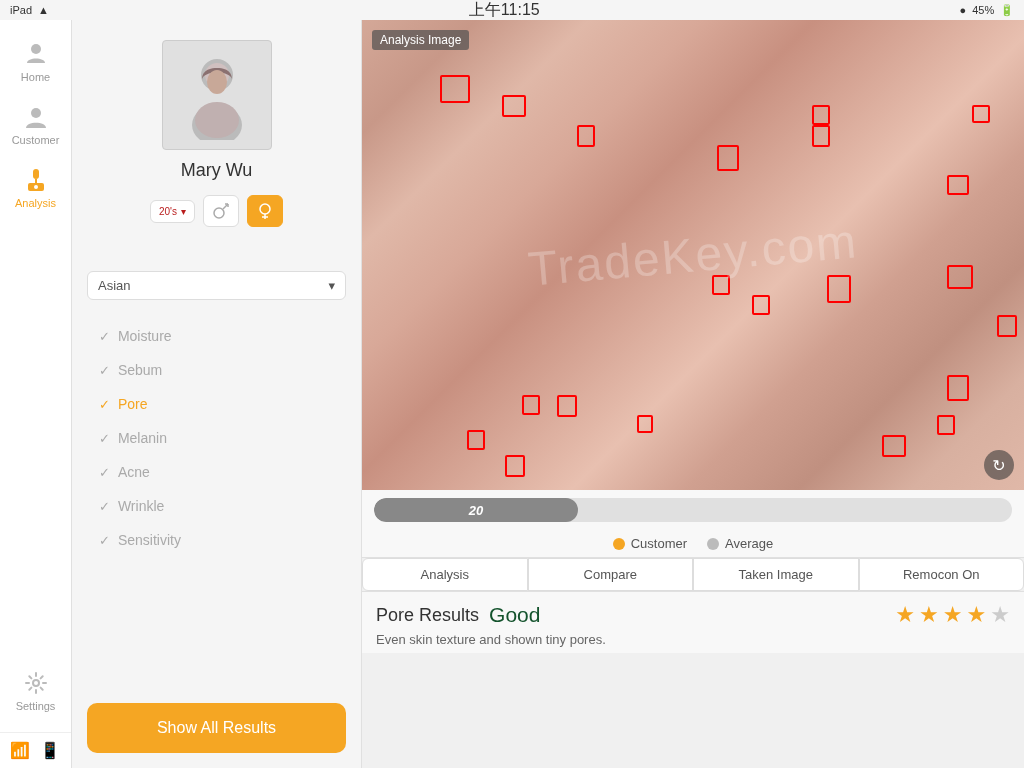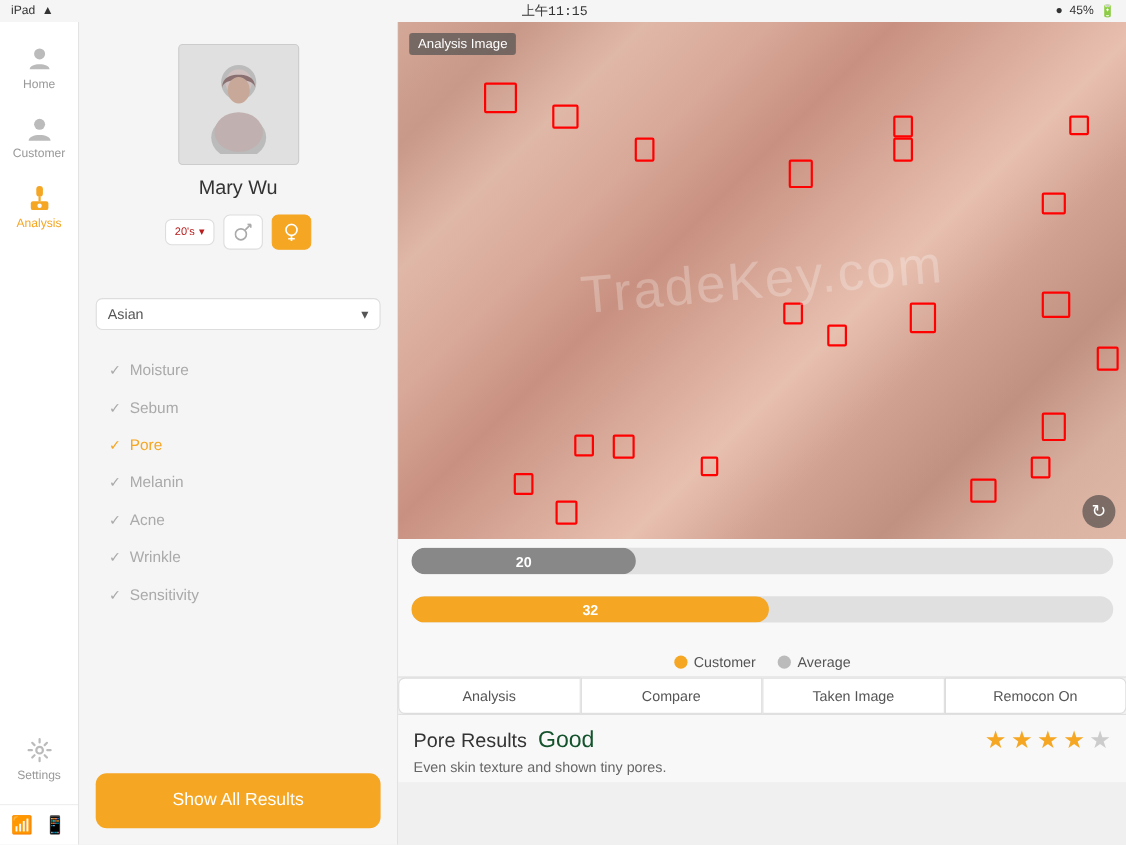--- a/index.html
+++ b/index.html
@@ -20,21 +20,21 @@
       background: #f5f5f5;
       display: flex;
       align-items: center;
       justify-content: space-between;
       padding: 0 10px;
       font-size: 11px;
       color: #333;
       z-index: 100;
     }
     .status-left { display: flex; gap: 6px; align-items: center; }
-    .status-center { font-size: 12px; font-weight: 500; font-family: Liberation Mono, monospace; }
+    .status-center { font-size: 16px; font-weight: 500; }
     .status-right { display: flex; gap: 6px; align-items: center; font-size: 11px; }
 
     
     .app-container {
       position: absolute;
       top: 20px; left: 0; right: 0; bottom: 0;
       display: flex;
     }
 
     
@@ -263,21 +263,22 @@
     }
 
     
     .progress-section {
       padding: 8px 12px 4px;
       background: #f8f8f8;
     }
     .progress-row {
       display: flex;
       align-items: flex-end;
-      margin-bottom: 20px;
+      margin-bottom: 6px;
+      font-style: italic;
     }
     .progress-track {
       flex: 1;
       height: 24px;
       background: #e0e0e0;
       border-radius: 12px;
       overflow: hidden;
       position: relative;
     }
     .progress-fill-gray {
@@ -560,27 +561,20 @@
     </div>
 
     <div class="progress-section">
       <div class="progress-row">
         <div class="progress-track">
           <div class="progress-fill-gray" style="width:32%">
             <span>20</span>
           </div>
         </div>
       </div>
-      <div class="progress-row">
-        <div class="progress-track">
-          <div class="progress-fill-orange" style="width:51%">
-            <span>32</span>
-          </div>
-        </div>
-      </div>
     </div>
 
     <div class="legend-row">
       <div class="legend-item">
         <div class="legend-dot-orange"></div>
         <span>Customer</span>
       </div>
       <div class="legend-item">
         <div class="legend-dot-gray"></div>
         <span>Average</span>

